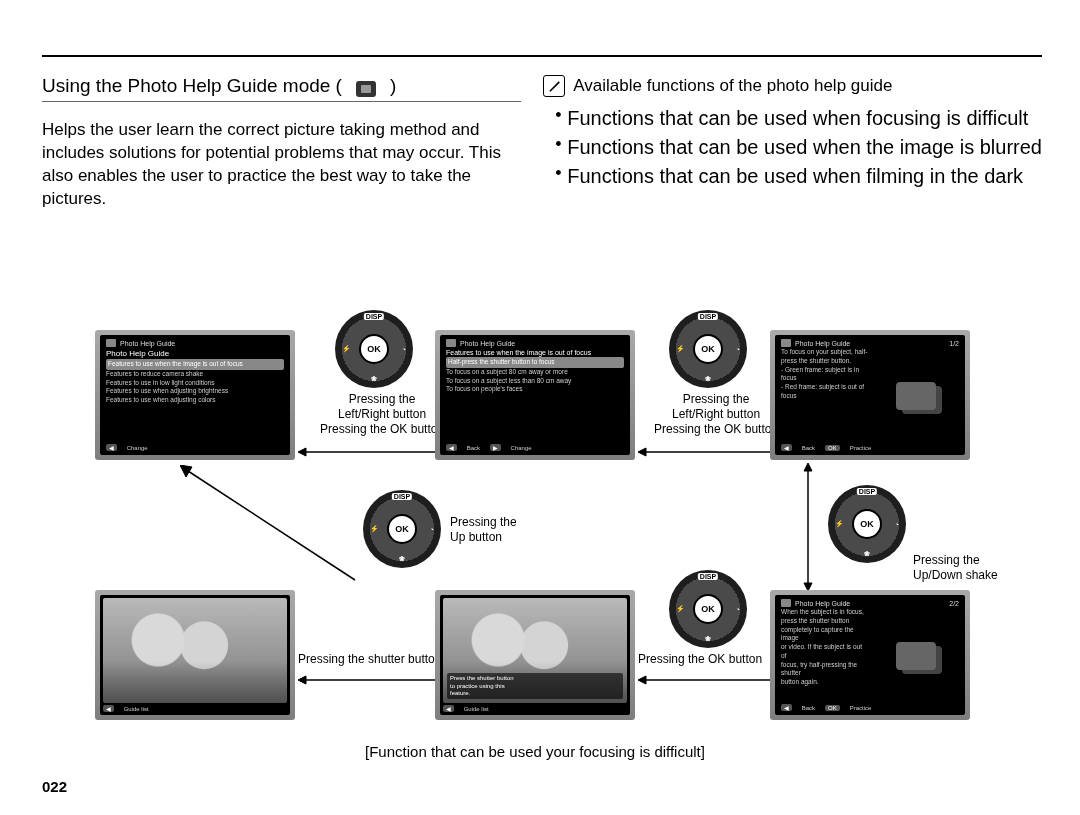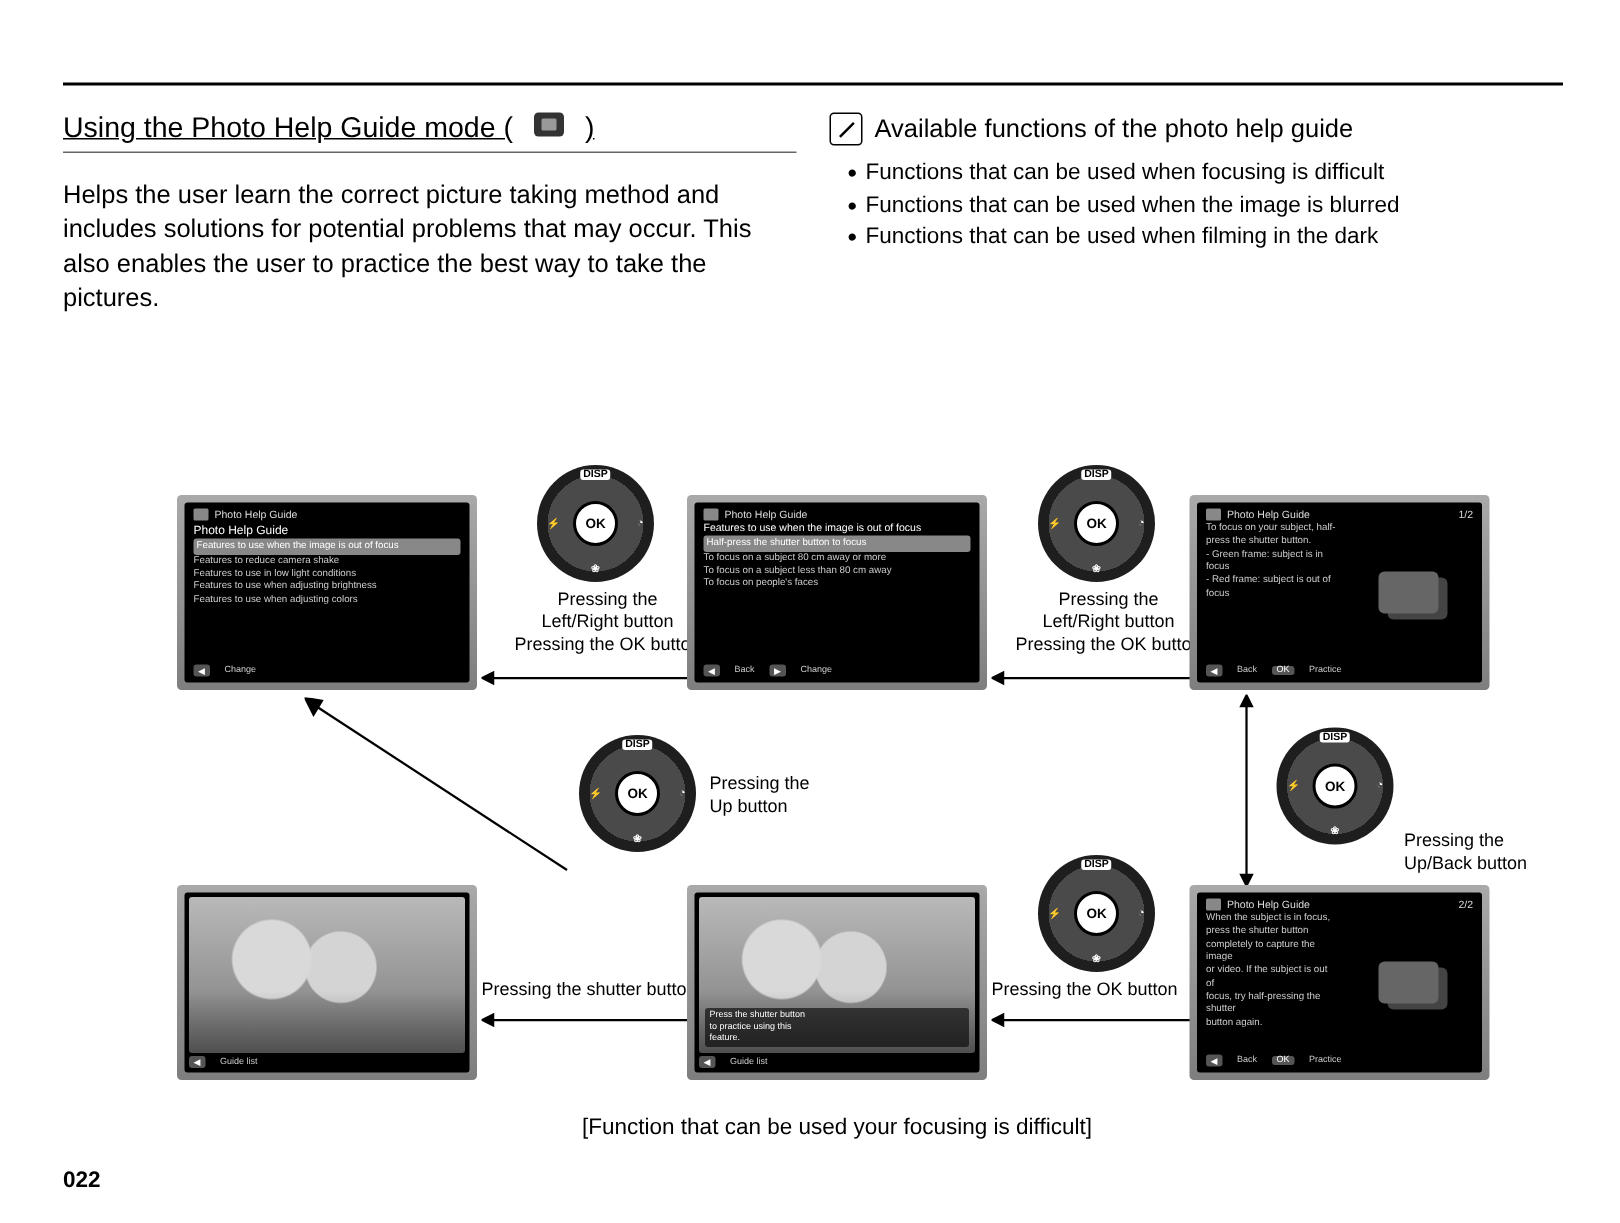--- a/index.html
+++ b/index.html
@@ -30,27 +30,26 @@
     display: flex;
     gap: 22px;
   }
   .col-left, .col-right {
     flex: 1;
   }
   .subheading {
     font-size: 19px;
     font-weight: normal;
     display: flex;
-    align-items: flex-start;
+    align-items: flex-end;
     gap: 14px;
     border-bottom: 1px solid #666;
     padding-bottom: 4px;
     margin-bottom: 8px;
     width: 100%;
-    text-decoration: underline;
   }
   .mode-icon {
     display: inline-flex;
     width: 20px;
     height: 16px;
     background: #333;
     border-radius: 3px;
     align-items: center;
     justify-content: center;
   }
@@ -78,41 +77,41 @@
     border-radius: 3px;
     display: flex;
     align-items: center;
     justify-content: center;
     flex-shrink: 0;
   }
   .note-icon svg { width: 14px; height: 14px; }
   .bullet-list {
     margin: 4px 0 0 0;
     padding-left: 12px;
-    font-size: 15px;
+    font-size: 20px;
     line-height: 1.45;
     white-space: nowrap;
   }
   .bullet-list li {
     list-style: none;
     position: relative;
     padding-left: 12px;
   }
   .bullet-list li::before {
     content: "•";
     position: absolute;
     left: 0;
     top: -2px;
     font-size: 18px;
   }
 
   
   .diagram {
     position: absolute;
-    left: 58px;
+    left: 35px;
     top: 290px;
     width: 1000px;
     height: 480px;
   }
   .lcd {
     position: absolute;
     width: 200px;
     height: 130px;
     background: linear-gradient(#a9a9a9, #7e7e7e);
     border-radius: 3px;
@@ -444,21 +443,21 @@
       <div class="outer">
         <span class="lbl top">DISP</span>
         <span class="lbl lft">⚡</span>
         <span class="lbl rgt">◔</span>
         <span class="lbl bot">❀</span>
         <div class="ok">OK</div>
       </div>
     </div>
     <div class="cap" style="left:878px; top:263px; text-align:left;">
       <div>Pressing the</div>
-      <div>Up/Back button</div>
+      <div>Up/Down shake</div>
     </div>
 
     <svg class="arrow" style="left:766px; top:173px; width:14px; height:128px;">
       <line x1="7" y1="6" x2="7" y2="122" stroke-width="1.5"></line>
       <polygon points="7,0 3,8 11,8"></polygon>
         <polygon points="7,128 3,120 11,120"></polygon>
     </svg>
 
     <div class="lcd" style="left:60px; top:300px;">
       <div class="lcd-inner" style="padding:3px;">

